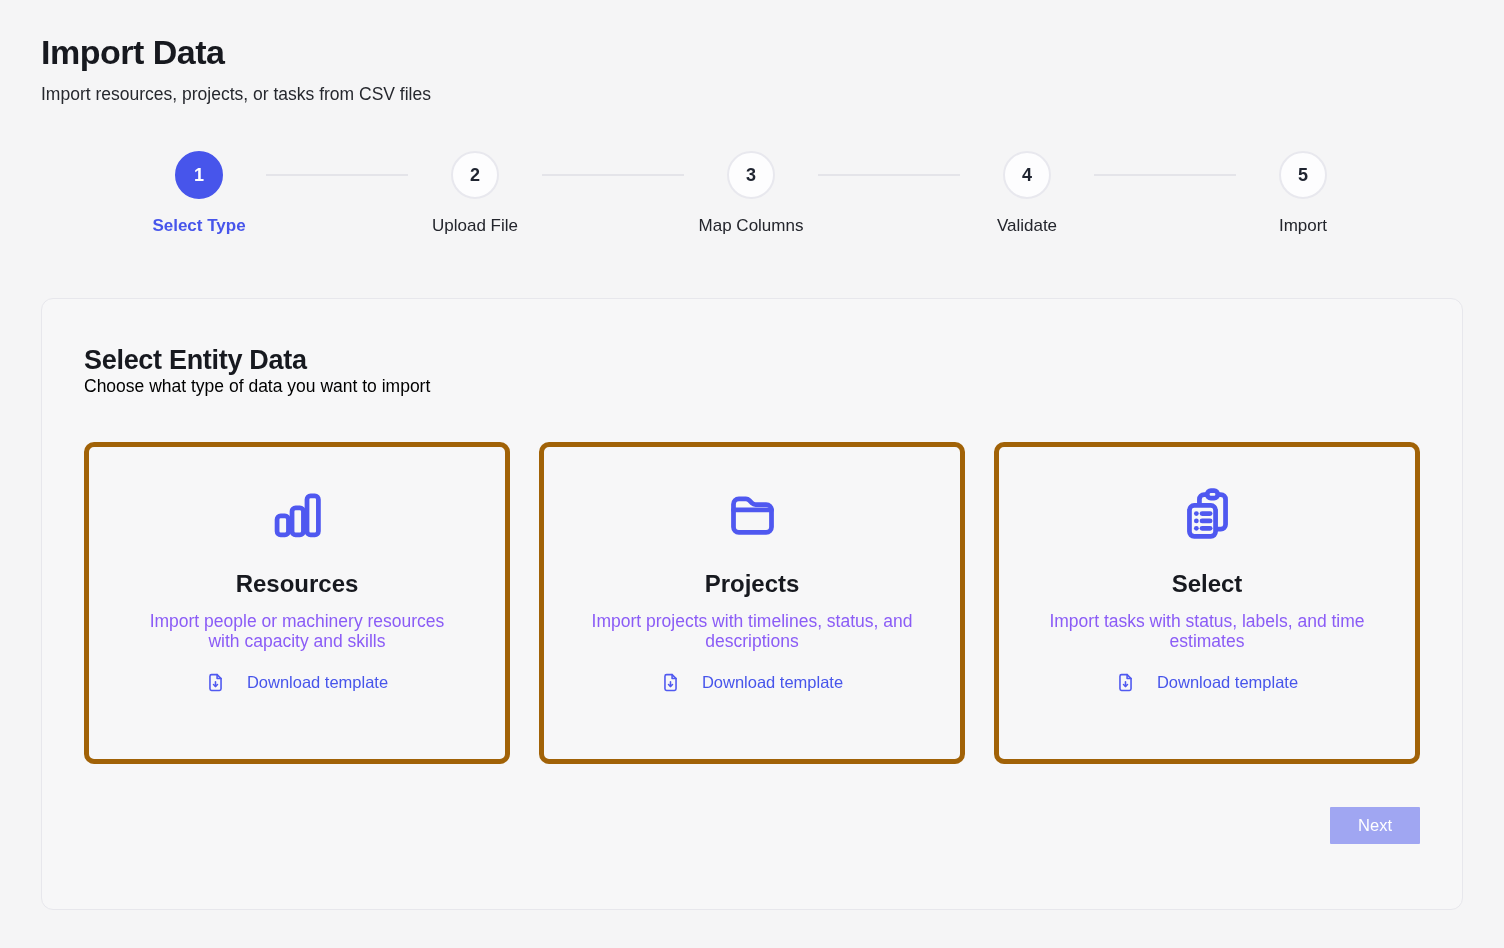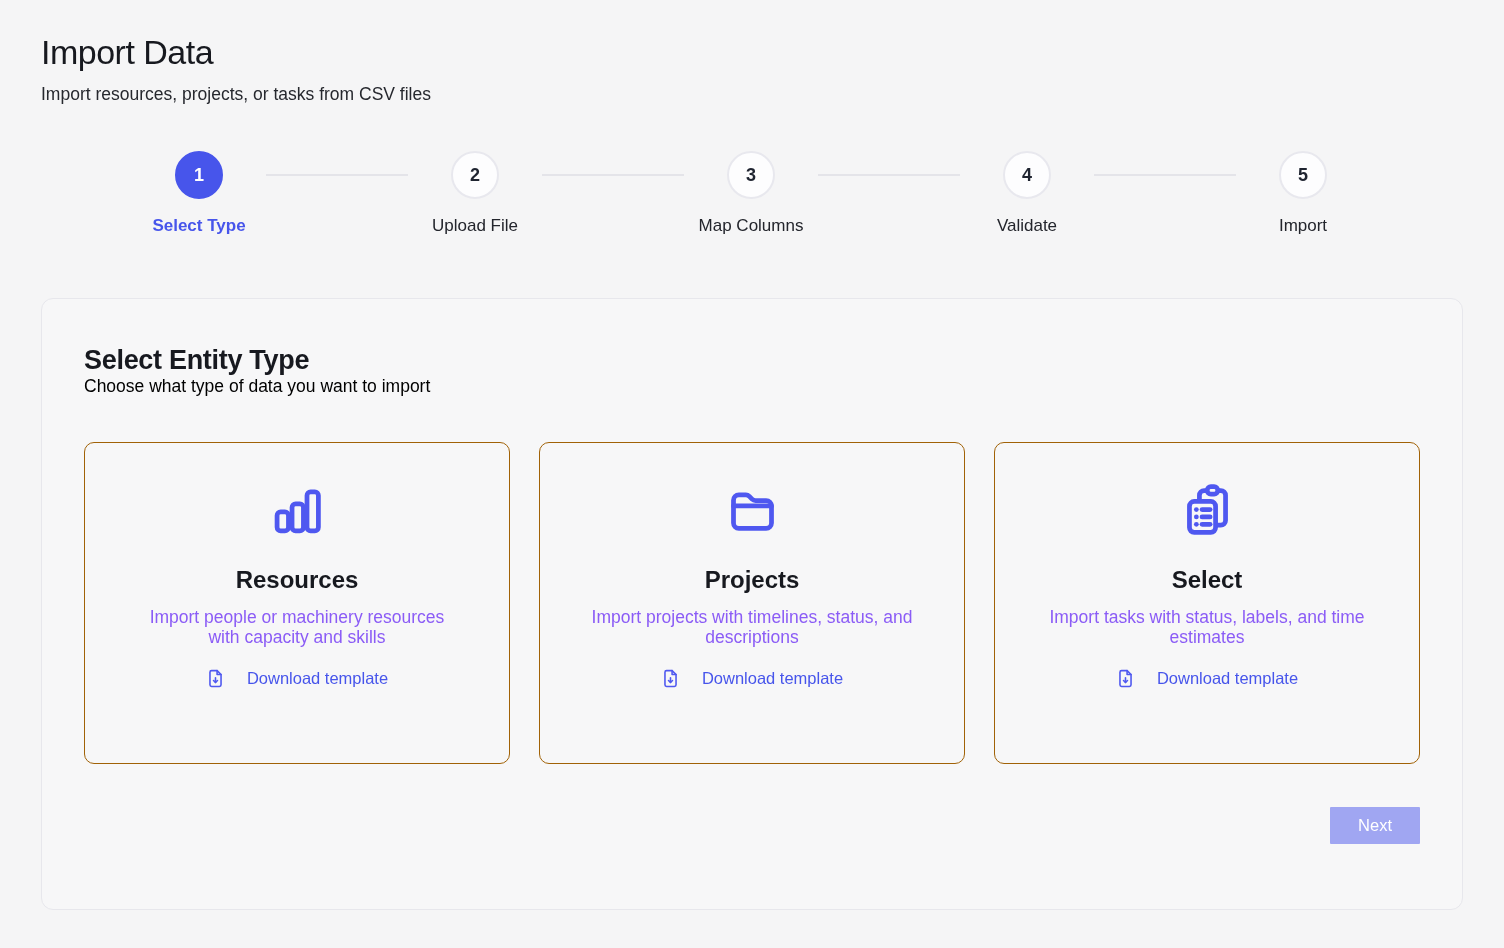--- a/index.html
+++ b/index.html
@@ -6,21 +6,21 @@
   html, body { width: 1504px; height: 948px; }
   body {
     font-family: "Liberation Sans", sans-serif;
     background: #f5f5f6;
     color: #1c1f26;
     overflow: hidden;
   }
   .page { padding: 33px 41px 0; }
 
   
-  .page-title { font-size: 34px; font-weight: 400; color: #17191f; letter-spacing: -0.5px; }
+  .page-title { font-size: 34px; font-weight: 700; color: #17191f; letter-spacing: -0.5px; }
   .page-subtitle { margin-top: 12px; font-size: 17.5px; color: #26282e; }
 
   
   .stepper { display: flex; align-items: flex-start; margin: 46px 111px 0 109px; }
   .step { width: 98px; display: flex; flex-direction: column; align-items: center; flex: none; }
   .step-circle {
     width: 48px; height: 48px; border-radius: 50%;
     display: flex; align-items: center; justify-content: center;
     font-size: 18px; font-weight: 700;
     background: #fdfdfe; border: 2px solid #e8e8ee; color: #1f2430;
@@ -39,21 +39,21 @@
     padding: 46px 42px 42px;
     height: 612px;
   }
   .panel-heading { font-size: 27px; font-weight: 700; color: #17191f; letter-spacing: -0.3px; }
   .panel-subheading { font-size: 17.5px; color: #000000; }
 
   
   .cards { display: flex; gap: 29px; margin-top: 45px; }
   .entity-card {
     flex: 1;
-    border: 1px solid #a16207;
+    border: 5px solid #a16207;
     border-radius: 10px;
     background: #f7f7f8;
     min-height: 322px;
     padding: 38px 28px 34px;
     text-align: center;
     cursor: pointer;
   }
   .entity-icon { height: 58px; display: flex; justify-content: center; align-items: center; }
   .entity-icon svg { width: 57px; height: 57px; stroke: #4f58f0; stroke-width: 2; fill: none;
                     stroke-linecap: round; stroke-linejoin: round; }
@@ -110,21 +110,21 @@
       <div class="step-label">Validate</div>
     </div>
     <div class="connector"></div>
     <div class="step">
       <div class="step-circle">5</div>
       <div class="step-label">Import</div>
     </div>
   </div>
 
   <div class="panel">
-    <h2 class="panel-heading">Select Entity Type</h2>
+    <h2 class="panel-heading">Select Entity Data</h2>
     <div class="panel-subheading">Choose what type of data you want to import</div>
 
     <div class="cards">
 
       <div class="entity-card">
         <div class="entity-icon">
           <svg viewBox="0 0 24 24">
             <rect x="3.4" y="12.6" width="4.8" height="8" rx="1.5"></rect>
             <rect x="9.7" y="9.2" width="4.8" height="11.4" rx="1.5"></rect>
             <rect x="16" y="4.2" width="4.8" height="16.4" rx="1.5"></rect>

